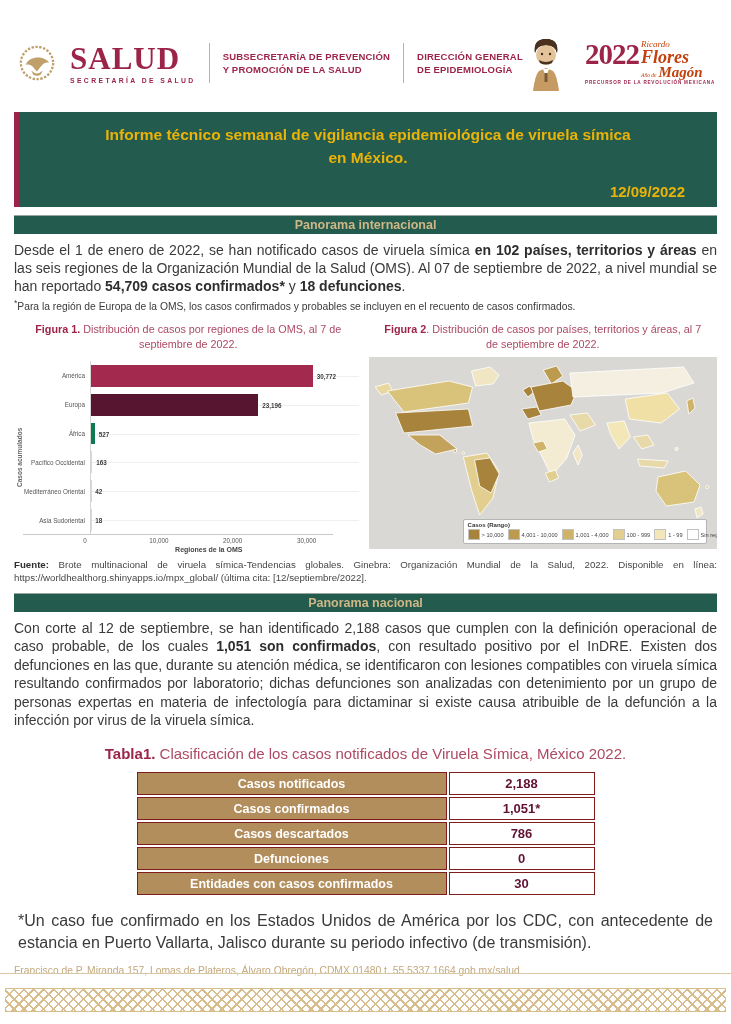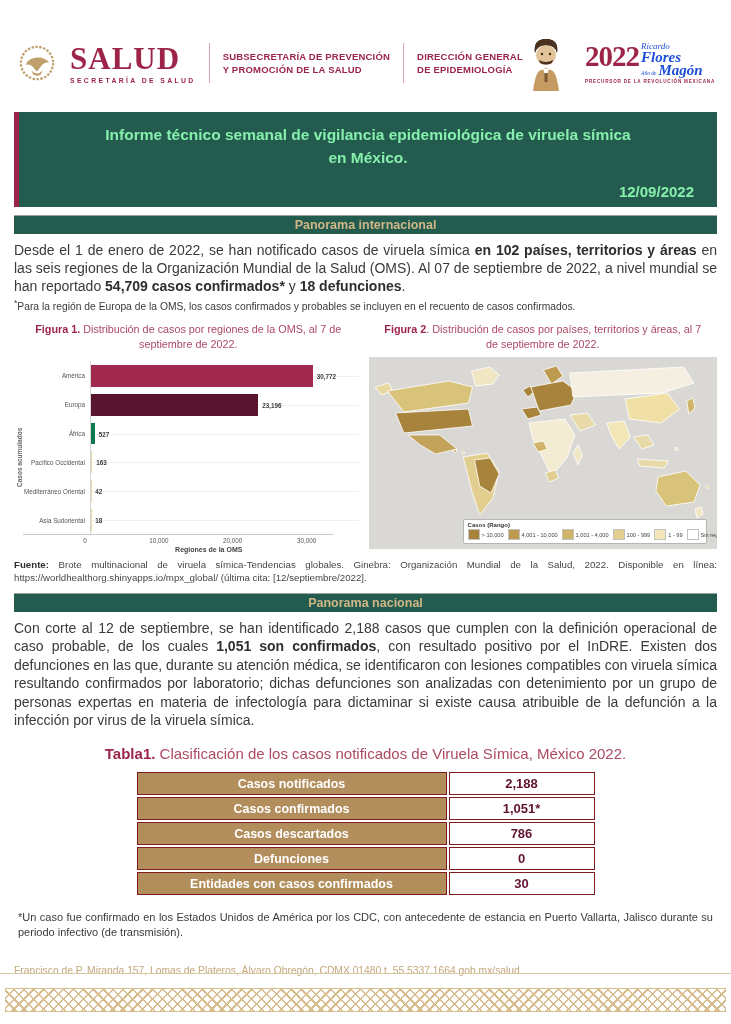--- a/index.html
+++ b/index.html
@@ -13,31 +13,31 @@
   .brand-name{font-family:"Liberation Serif",serif;font-weight:bold;font-size:31px;
               color:#9d2449;letter-spacing:1px;line-height:1;}
   .brand-sub{font-size:6.8px;color:#9d2449;letter-spacing:2.4px;margin-top:3px;font-weight:bold;}
   .vdiv{width:1px;height:40px;background:#d7a2b4;margin:0 13px;}
   .org{font-size:9.5px;font-weight:bold;color:#9d2449;line-height:1.4;letter-spacing:.2px;}
   .magon{margin-left:auto;display:flex;align-items:center;gap:16px;}
   .magon-portrait{width:46px;height:60px;}
   .magon-txt{line-height:1;}
   .m-row{display:flex;align-items:flex-start;}
   .m-2022{font-family:"Liberation Serif",serif;font-weight:bold;font-size:29px;color:#9d2449;letter-spacing:-1px;}
-  .m-names{margin-left:2px;font-family:"Liberation Serif",serif;color:#1d4ed8;}
+  .m-names{margin-left:2px;font-family:"Liberation Serif",serif;color:#c2410c;}
   .m-ricardo{display:block;font-style:italic;font-size:9px;line-height:1;}
-  .m-flores{display:block;font-style:italic;font-weight:bold;font-size:15px;line-height:.9;}
+  .m-flores{display:block;font-style:italic;font-weight:bold;font-size:18px;line-height:.9;}
   .m-magline{display:flex;align-items:baseline;gap:2px;}
   .m-anode{font-size:5.5px;font-style:italic;}
   .m-magon{font-style:italic;font-weight:bold;font-size:15px;line-height:.9;}
   .m-tag{font-size:4.6px;letter-spacing:.8px;color:#9d2449;margin-top:2px;text-align:center;font-weight:bold;}
 
   
   .title-banner{margin:6px 14px 0;background:#235b4e;border-left:5px solid #9d2449;
-                color:#86efac;text-align:center;padding:11px 23px 7px;}
+                color:#eab308;text-align:center;padding:11px 32px 7px;}
   .title-line{font-weight:bold;font-size:15.5px;line-height:1.5;}
   .title-date{text-align:right;font-weight:bold;font-size:15px;margin-top:13px;}
 
   
   .section-bar{margin:8px 14px 0;background:#235b4e;color:#cfb786;font-weight:bold;
                font-size:12.5px;text-align:center;padding:2px 0;border-top:1px solid #9aa49f;}
 
   
   .body-par{margin:7px 14px 0;font-size:14px;line-height:1.32;text-align:justify;color:#3a3a3a;}
   .body-par b{color:#2e2e2e;}
@@ -80,21 +80,21 @@
   .leg-lab{font-size:5.6px;color:#444;white-space:nowrap;}
 
   
   .tbl-cap{text-align:center;margin:16px 20px 4px;font-size:15px;color:#ad4a64;}
   .tbl-cap b{color:#9d2449;}
   table.casos{margin:8px auto 0;border-collapse:separate;border-spacing:2px;}
   table.casos td{border:1px solid #7f1d1d;text-align:center;padding:3px 8px;}
   td.tl{background:#b38e5d;color:#fff;font-weight:bold;font-size:12.5px;width:292px;}
   td.tv{background:#fff;color:#611232;font-weight:bold;font-size:13px;width:128px;}
 
-  .nat-foot{margin:13px 18px 0;font-size:11px;line-height:1.35;color:#3a3a3a;text-align:justify;}
+  .nat-foot{margin:13px 18px 0;font-size:16px;line-height:1.35;color:#3a3a3a;text-align:justify;}
   .nat-fuente{margin:8px 22px 0;font-size:9.4px;color:#474747;}
   .nat-fuente b{color:#2e2e2e;}
 
   
   .footer-addr{position:absolute;left:14px;right:14px;bottom:48px;font-size:10.3px;color:#c3a87c;}
   .footer-line{position:absolute;left:0;right:0;bottom:50px;border-top:1px solid #d8c8a3;}
   .ornament{position:absolute;left:5px;right:5px;bottom:12px;height:22px;
     background:
       repeating-linear-gradient(45deg,#cfae74 0 1.6px,transparent 1.6px 7px),
       repeating-linear-gradient(-45deg,#cfae74 0 1.6px,transparent 1.6px 7px);

